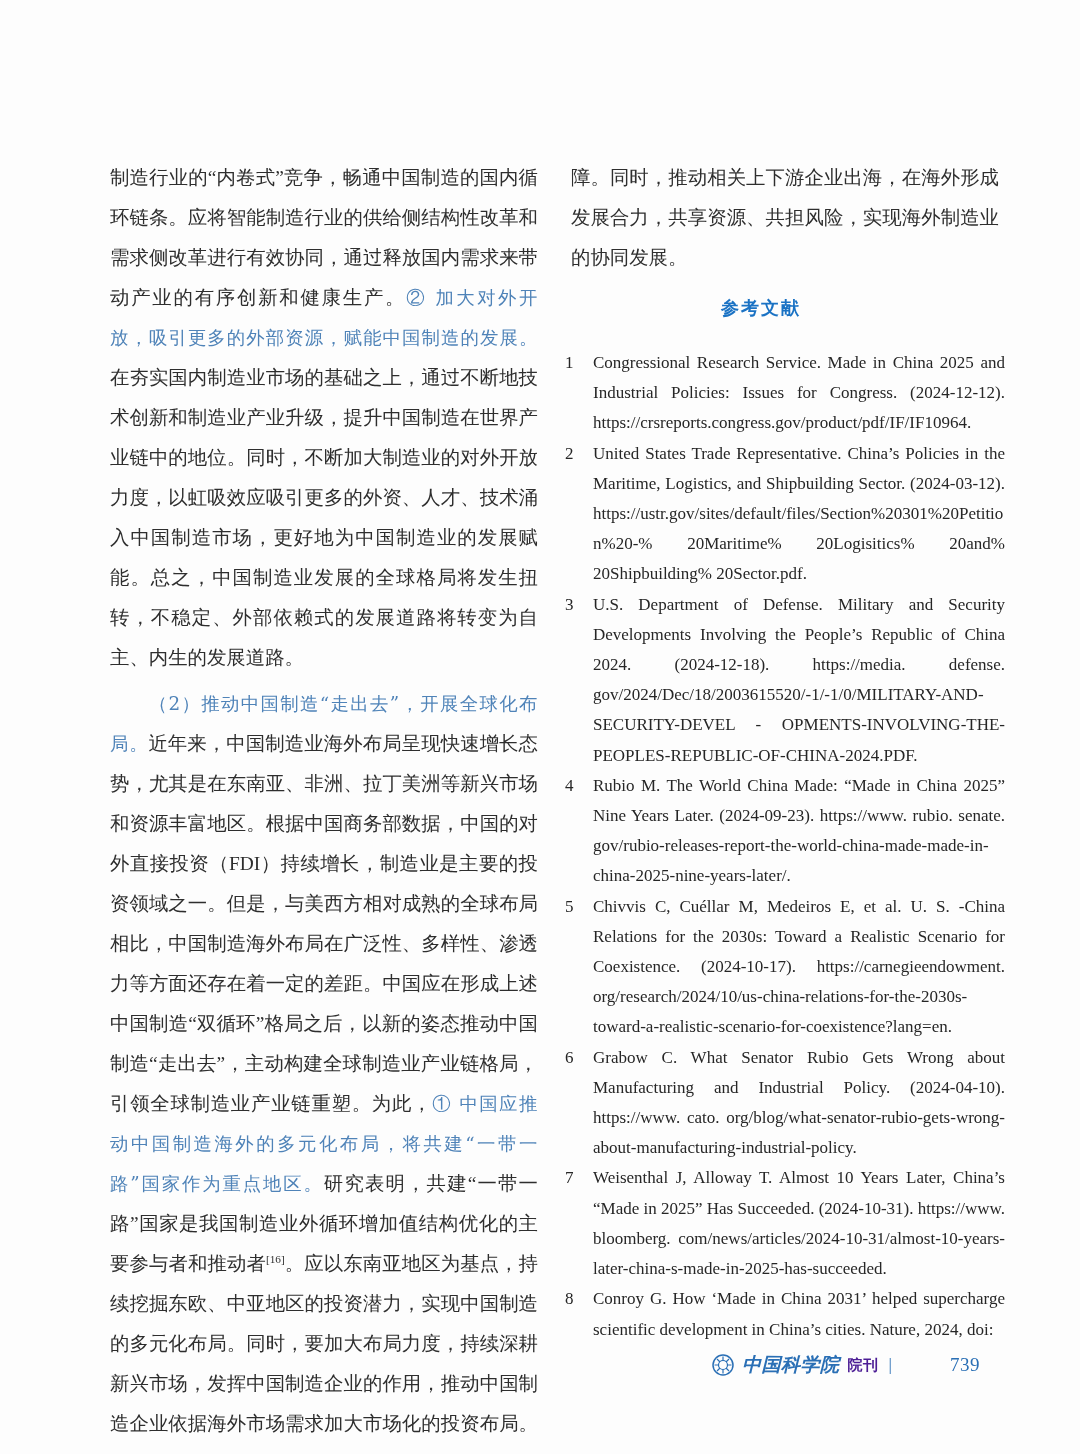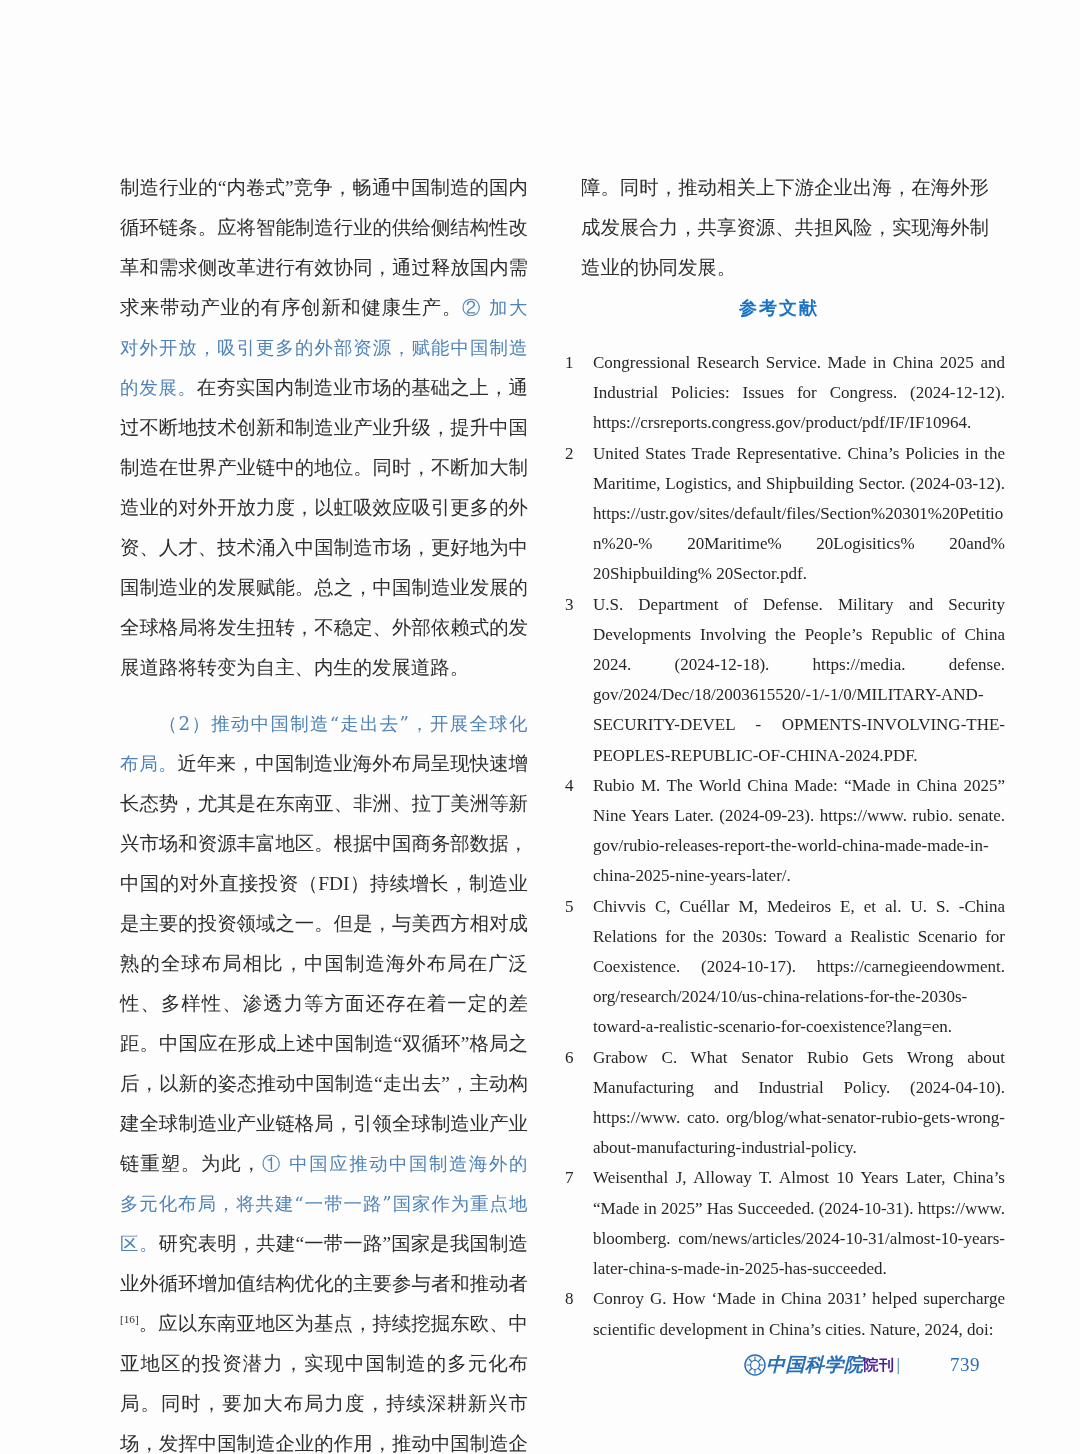--- a/index.html
+++ b/index.html
@@ -66,21 +66,21 @@
     font-size: 19.4px;
     line-height: 40px;
     text-align: justify;
     text-justify: inter-ideograph;
     color: #2e2e2e;
   }
   .col-left  { left: 104px; }
   .col-right { left: 565px; }
 
   .col p {
-    margin: 16px;
+    margin: 6px;
   }
   .col p.indent {
     text-indent: 2em;
   }
 
   
   .hl {
     color: #4f83b8;
     font-family: "DejaVu Serif", "Liberation Serif", serif;
     font-size: 18.4px;
@@ -88,21 +88,21 @@
   }
   sup.cite {
     font-size: 0.58em;
     vertical-align: super;
     line-height: 0;
   }
 
   
   .ref-heading {
     position: absolute;
-    left: 559px;
+    left: 541px;
     top: 296px;
     width: 440px;
     text-align: center;
     font-family: "DejaVu Sans", "Liberation Sans", sans-serif;
     font-size: 18px;
     font-weight: 700;
     color: #1a72c4;
     letter-spacing: 2px;
   }
 
@@ -138,21 +138,21 @@
     right: 0;
     top: 1352px;
     height: 34px;
   }
   .footer-inner {
     position: absolute;
     right: 100px;
     top: 0;
     display: flex;
     align-items: center;
-    gap: 0;
+    gap: 8px;
     white-space: nowrap;
   }
   .cas-logo {
     width: 22px;
     height: 22px;
     flex: 0 0 22px;
   }
   .cas-name {
     font-family: "DejaVu Sans", "Liberation Sans", sans-serif;
     font-size: 19px;

